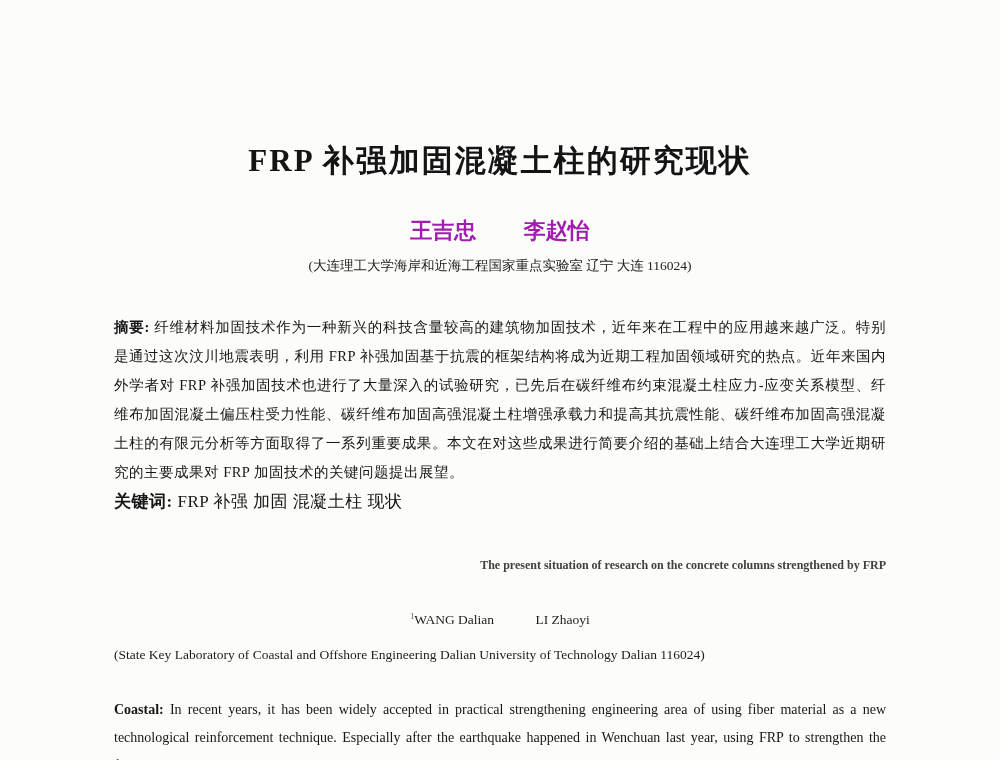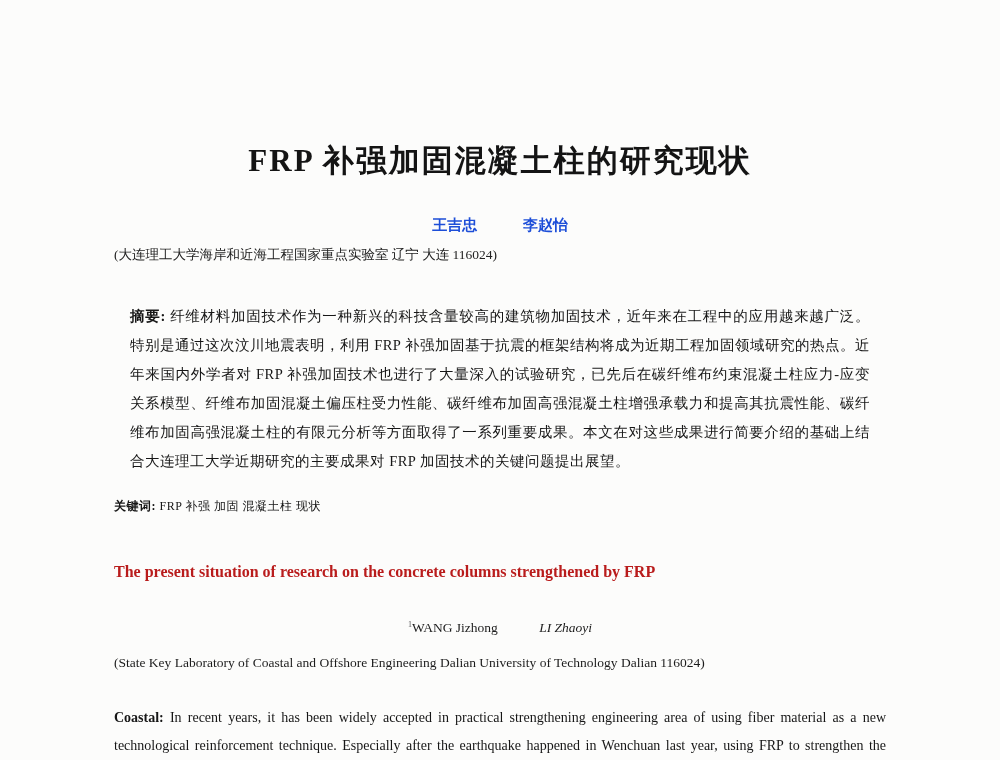--- a/index.html
+++ b/index.html
@@ -23,67 +23,67 @@
   .title-cn {
     margin: 0 0 34px 0;
     text-align: center;
     font-size: 31px;
     font-weight: 600;
     letter-spacing: 2px;
     color: #141414;
   }
   .authors-cn {
     text-align: center;
-    font-size: 15px;
+    font-size: 22px;
     font-weight: 600;
     margin-bottom: 11px;
-    color: #1d4ed8;
+    color: #a21caf;
   }
   .authors-cn .author + .author {
     margin-left: 42px;
   }
   .affiliation-cn {
+    text-align: center;
     font-size: 13.5px;
     margin-bottom: 38px;
     color: #222;
   }
   .abstract-cn {
-    margin: 16px;
+    margin: 0;
     font-size: 14.5px;
     line-height: 29px;
     text-align: justify;
     letter-spacing: 0.5px;
     color: #161616;
   }
   .keywords-cn {
     margin: 0;
-    font-size: 12px;
+    font-size: 17px;
     line-height: 29px;
     letter-spacing: 0.5px;
     color: #161616;
   }
   .label-bold {
     font-weight: 700;
   }
   .title-en {
     margin: 42px 0 0 0;
-    text-align: left;
-    font-size: 16px;
+    text-align: right;
+    font-size: 12px;
     font-weight: 700;
-    color: #b91c1c;
+    color: #404040;
   }
   .authors-en {
     margin-top: 38px;
     text-align: center;
     font-size: 13.5px;
     color: #1c1c1c;
   }
   .authors-en .author + .author {
     margin-left: 38px;
-    font-style: italic;
   }
   .authors-en sup {
     font-size: 8px;
     color: #555;
     vertical-align: super;
   }
   .affiliation-en {
     margin-top: 19px;
     font-size: 13.5px;
     color: #1c1c1c;
@@ -116,21 +116,21 @@
   </p>
 
   <p class="keywords-cn">
     <span class="label-bold">关键词:</span>
     <span>FRP 补强  加固  混凝土柱  现状</span>
   </p>
 
   <h2 class="title-en">The present situation of research on the concrete columns strengthened by FRP</h2>
 
   <div class="authors-en">
-    <span class="author"><sup>1</sup><span>WANG Jizhong</span></span>
+    <span class="author"><sup>1</sup><span>WANG Dalian</span></span>
     <span class="author">LI Zhaoyi</span>
   </div>
 
   <div class="affiliation-en">(State Key Laboratory of Coastal and Offshore Engineering   Dalian University of Technology   Dalian 116024)</div>
 
   <p class="abstract-en">
     <span class="label-bold">Coastal:</span>
     <span>In recent years, it has been widely accepted in practical strengthening engineering area of using fiber material as a new technological reinforcement technique. Especially after the earthquake happened in Wenchuan last year, using FRP to strengthen the frame structures based on the anti-seismic concept would be the study</span>
   </p>
 

